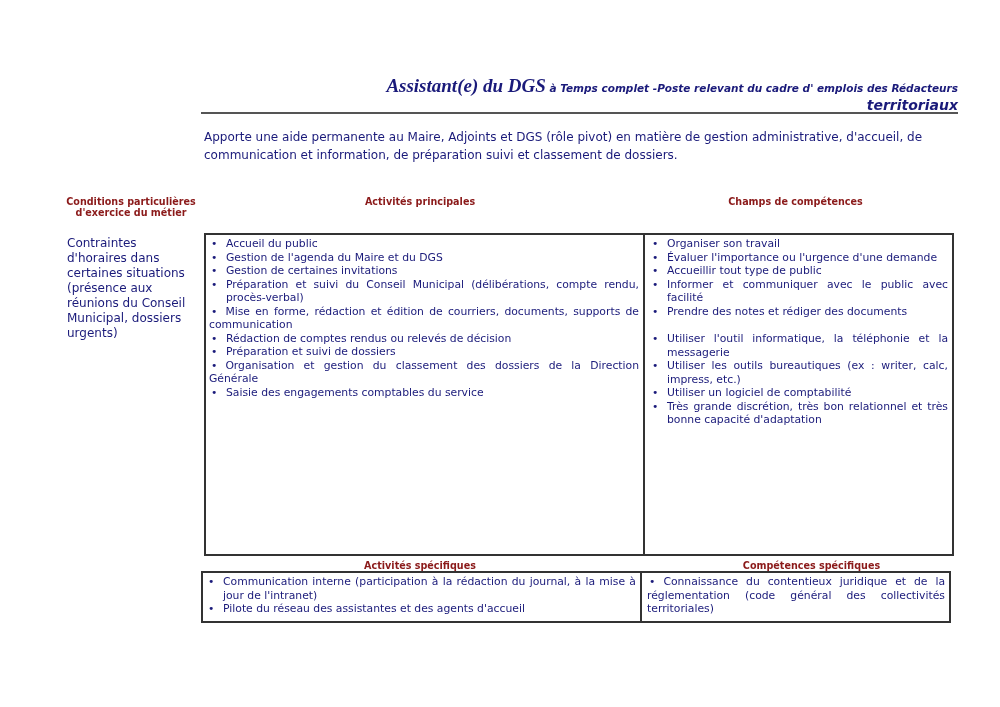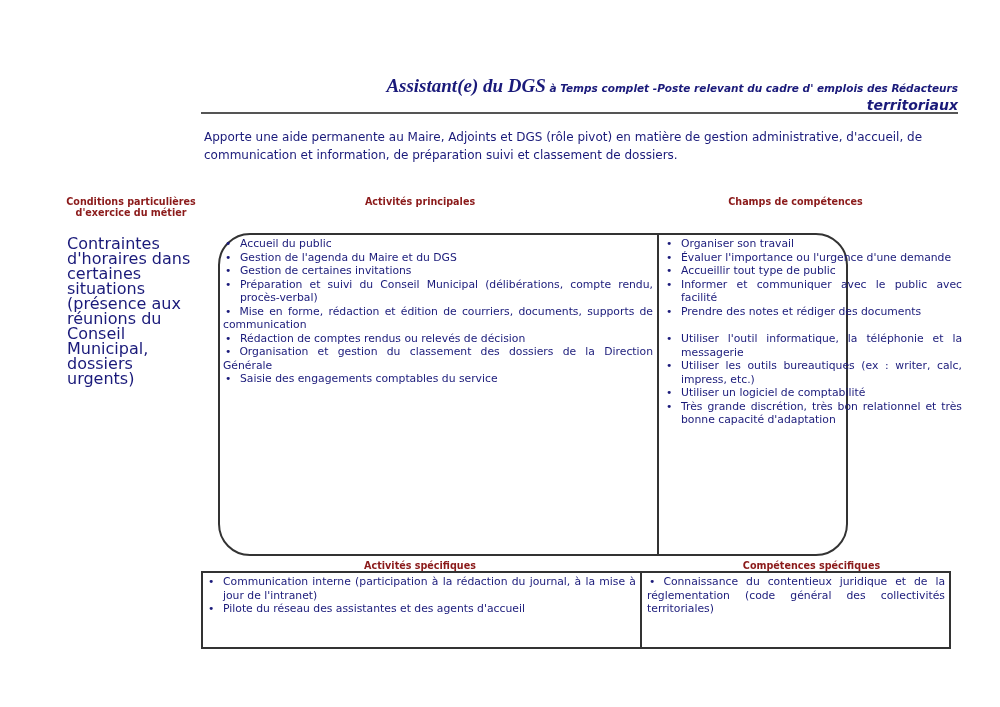--- a/index.html
+++ b/index.html
@@ -12,27 +12,27 @@
   .title-sub { font-size:10.5px; font-weight:bold; font-style:italic; color:#1a1a7a; }
   .title-sub2 { font-size:14px; font-weight:bold; font-style:italic; color:#1a1a7a; line-height:14px; }
   .title-rule { position:absolute; left:201px; top:112px; width:757px; height:2px; background:#555; }
 
   .intro { position:absolute; left:204px; top:128px; width:740px;
            font-size:12px; line-height:18px; color:#1a1a7a; }
 
   .cond-head { position:absolute; left:64px; top:196px; width:134px; text-align:center;
                font-size:9.6px; font-weight:bold; color:#8b1a1a; line-height:11px; }
   .cond-text { position:absolute; left:67px; top:236px; width:132px;
-               font-size:16px; line-height:15px; color:#1a1a7a; }
+               font-size:12px; line-height:15px; color:#1a1a7a; }
 
   .col-head { position:absolute; text-align:center; font-size:9.6px; font-weight:bold; color:#8b1a1a; }
 
   .box { position:absolute; border:2px solid #333; box-sizing:border-box; }
-  .box-main { left:218px; top:233px; width:630px; height:323px;border-radius:32px; }
-  .box-spec { left:201px; top:571px; width:750px; height:78px; }
+  .box-main { left:204px; top:233px; width:750px; height:323px; }
+  .box-spec { left:201px; top:571px; width:750px; height:52px; }
   .vdiv { position:absolute; top:0; bottom:0; left:437px; width:2px; background:#333; }
 
   .col { position:absolute; top:2px; font-size:10.8px; line-height:13.5px; color:#1a1a7a; }
   .col-left { left:3px; width:430px; }
   .col-right { left:444px; width:298px; }
 
   ul { list-style:none; margin:0; padding:0; }
   li { position:relative; text-align:justify; }
   li.hang { padding-left:17px; }
   li.hang::before { content:"•"; position:absolute; left:2px; top:0; }
@@ -63,20 +63,21 @@
 <div class="box box-main">
   <div class="vdiv"></div>
   <div class="col col-left">
     <ul>
       <li class="hang">Accueil du public</li>
       <li class="hang">Gestion de l'agenda du Maire et du DGS</li>
       <li class="hang">Gestion de certaines invitations</li>
       <li class="hang">Préparation et suivi du Conseil Municipal (délibérations, compte rendu, procès-verbal)</li>
       <li class="inline"><span class="b">•</span><span>Mise en forme, rédaction et édition de courriers, documents, supports de communication</span></li>
       <li class="hang">Rédaction de comptes rendus ou relevés de décision</li>
+      <li class="hang">Préparation et suivi de dossiers</li>
       <li class="inline"><span class="b">•</span><span>Organisation et gestion du classement des dossiers de la Direction Générale</span></li>
       <li class="hang">Saisie des engagements comptables du service</li>
     </ul>
   </div>
   <div class="col col-right">
     <ul>
       <li class="hang">Organiser son travail</li>
       <li class="hang">Évaluer l'importance ou l'urgence d'une demande</li>
       <li class="hang">Accueillir tout type de public</li>
       <li class="hang">Informer et communiquer avec le public avec facilité</li>

